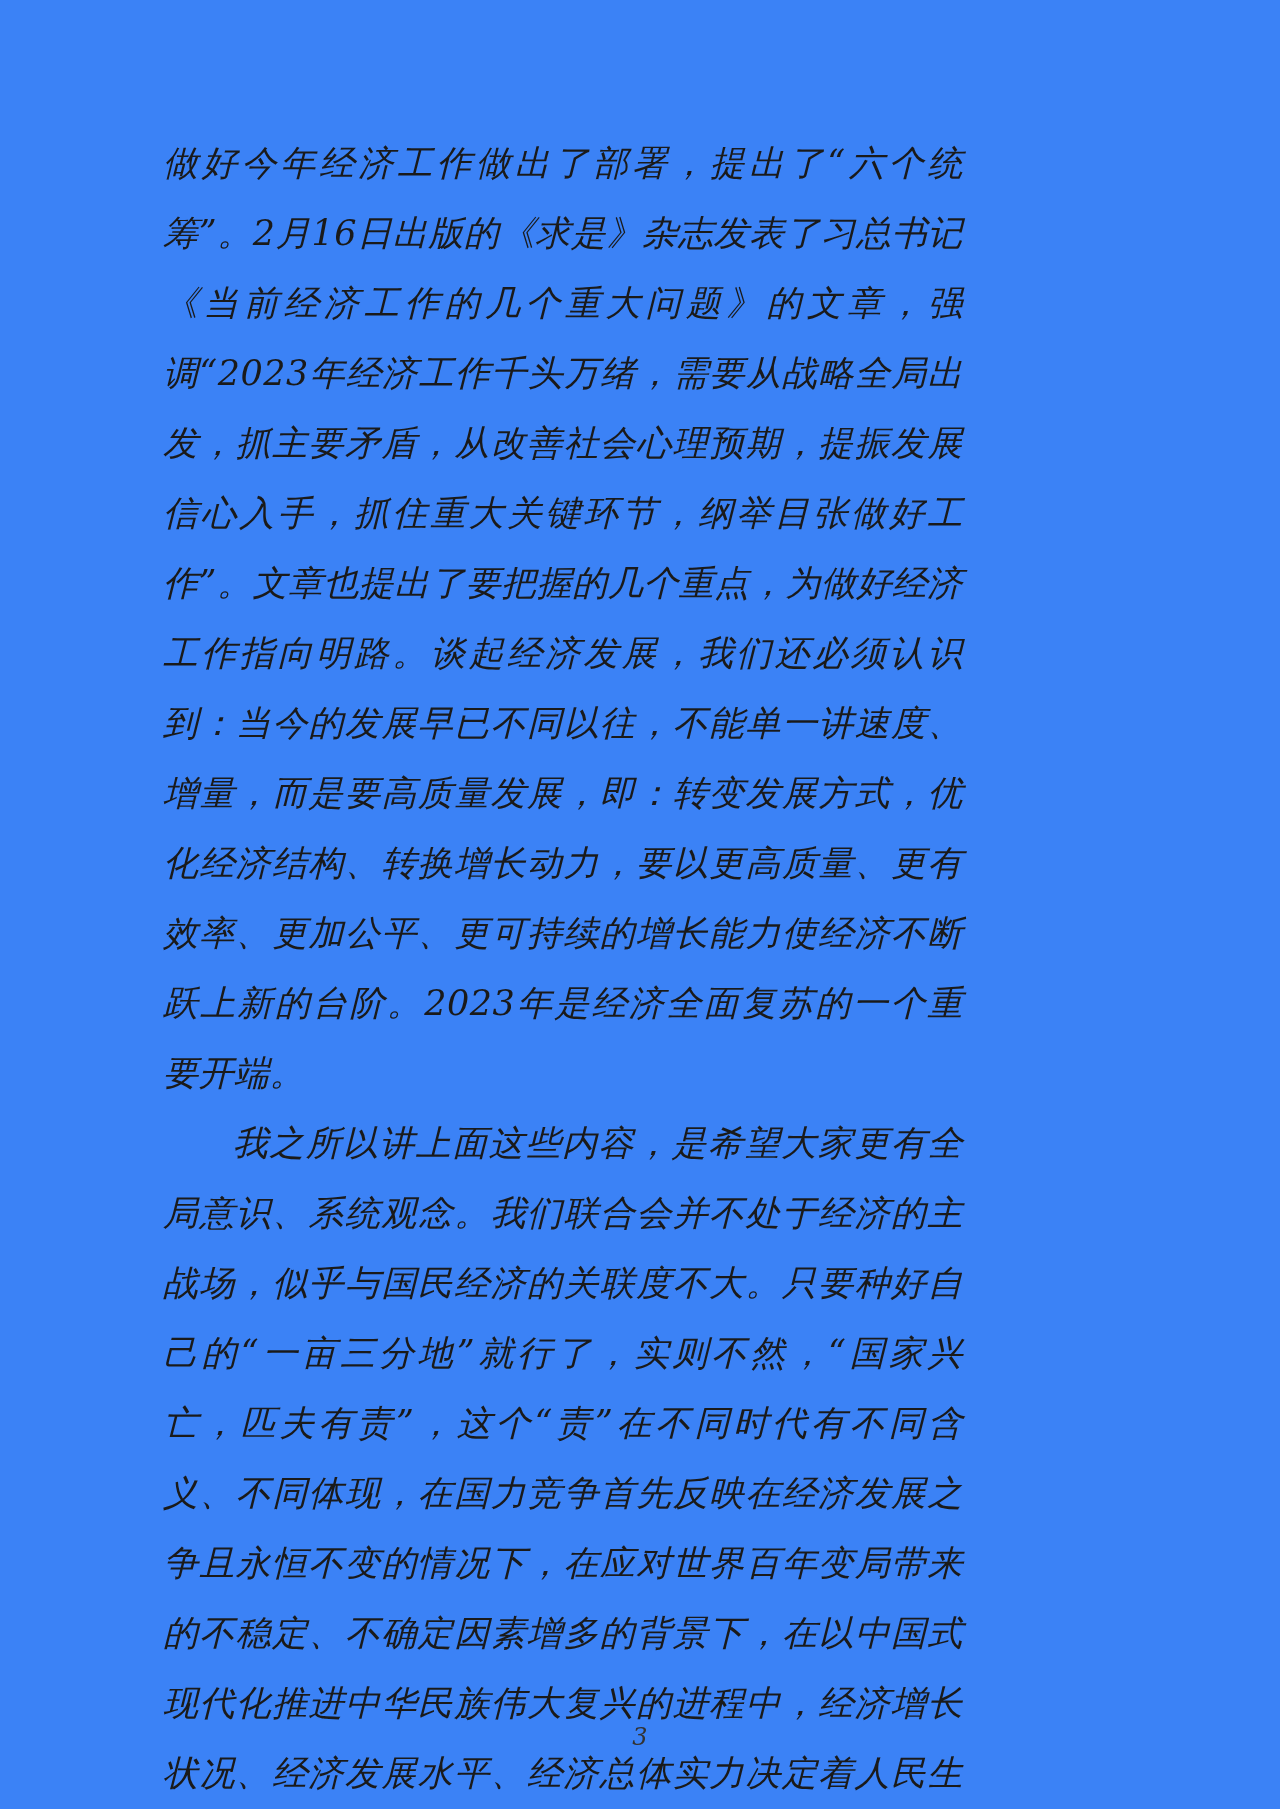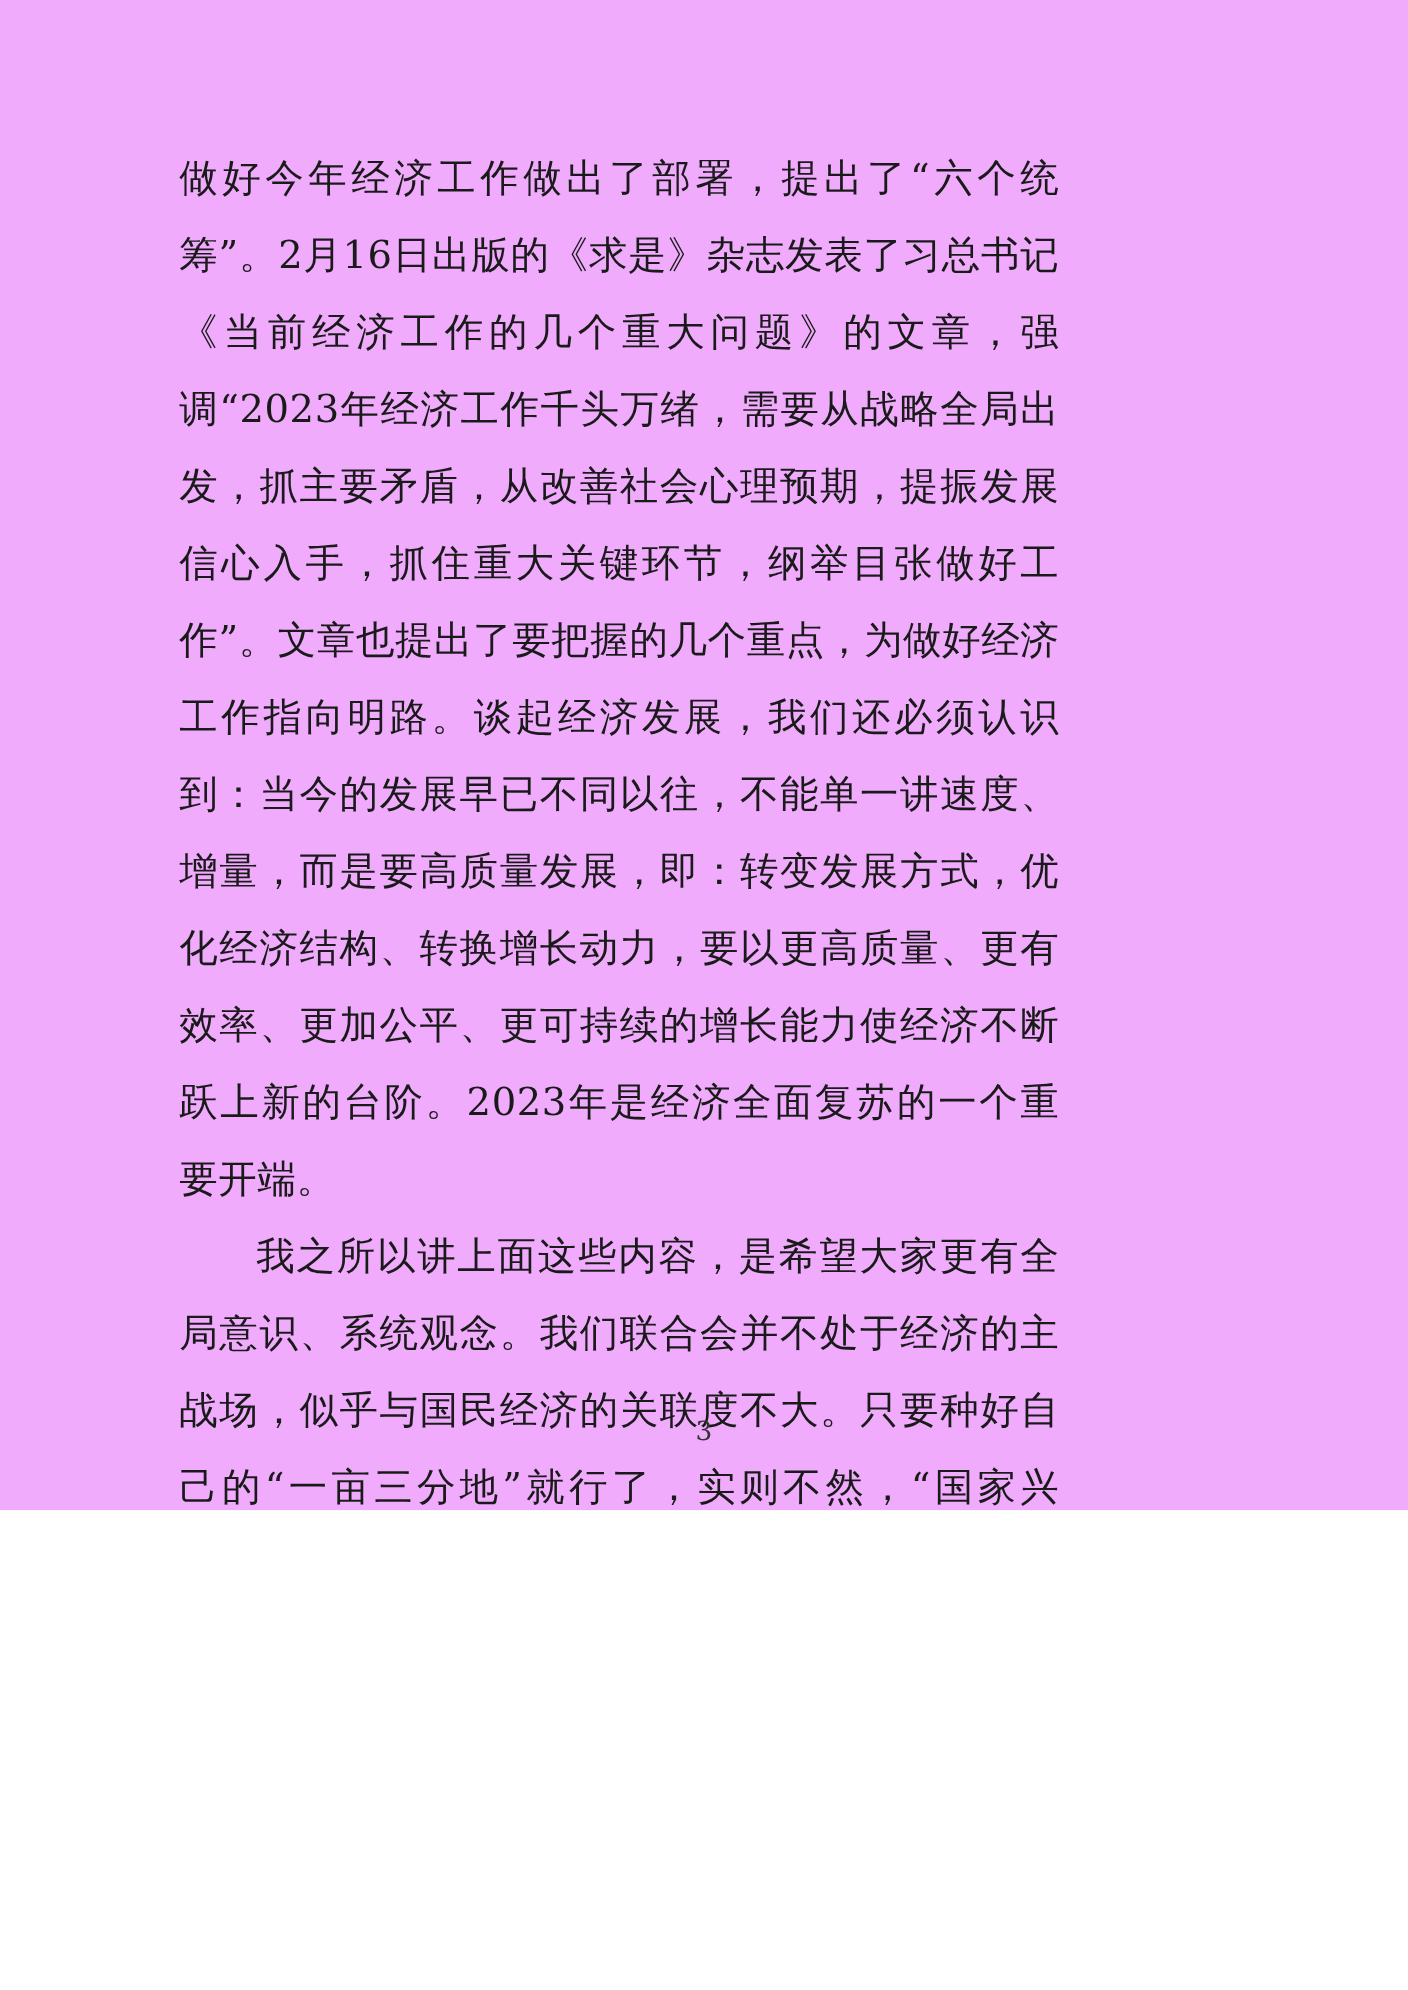--- a/index.html
+++ b/index.html
@@ -3,24 +3,25 @@
 <meta charset="utf-8">
 <style>
   html, body {
     margin: 0;
     padding: 0;
     background: #ffffff;
   }
   .page {
     position: relative;
     width: 1280px;
-    height: 1373px;
-    background: #f0abfc;
+    height: 1809px;
+    background: #3b82f6;
     box-sizing: border-box;
     overflow: hidden;
+    font-style: italic;
   }
   .content {
     position: absolute;
     left: 163px;
     top: 128px;
     width: 800px;
   }
   .para {
     font-family: "DejaVu Serif", "Liberation Serif", serif;
     font-size: 35px;

